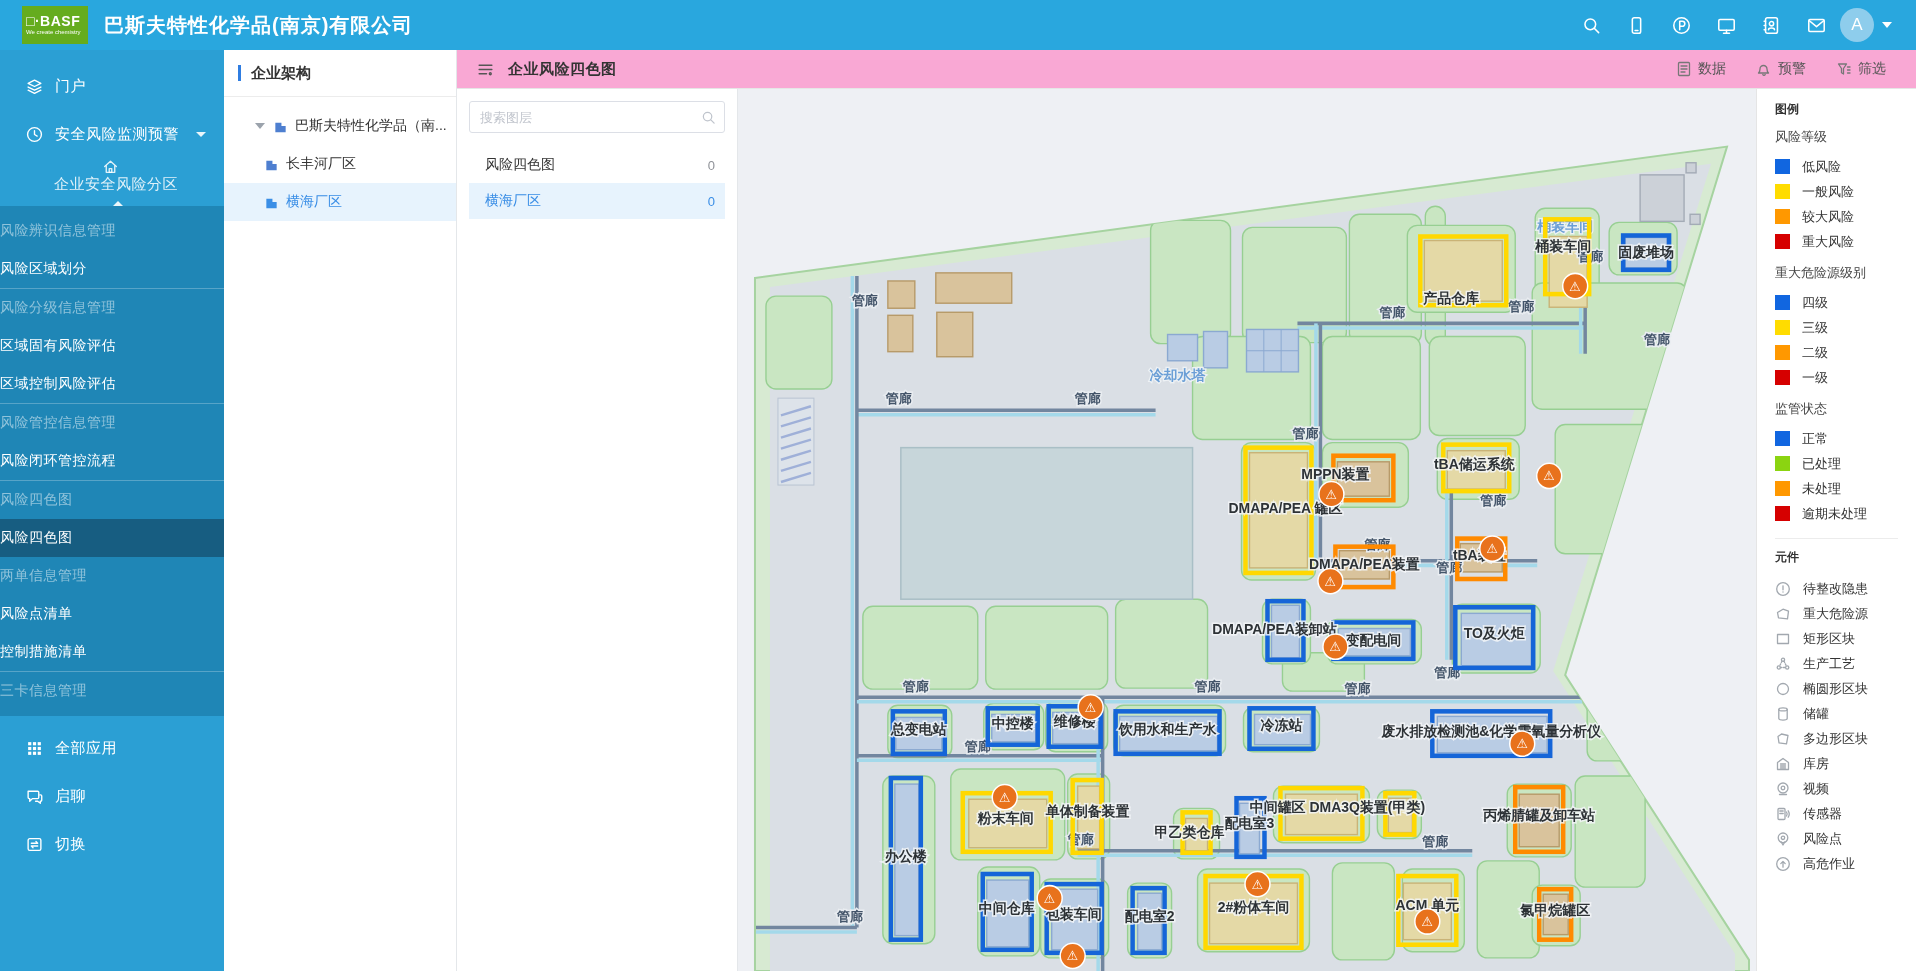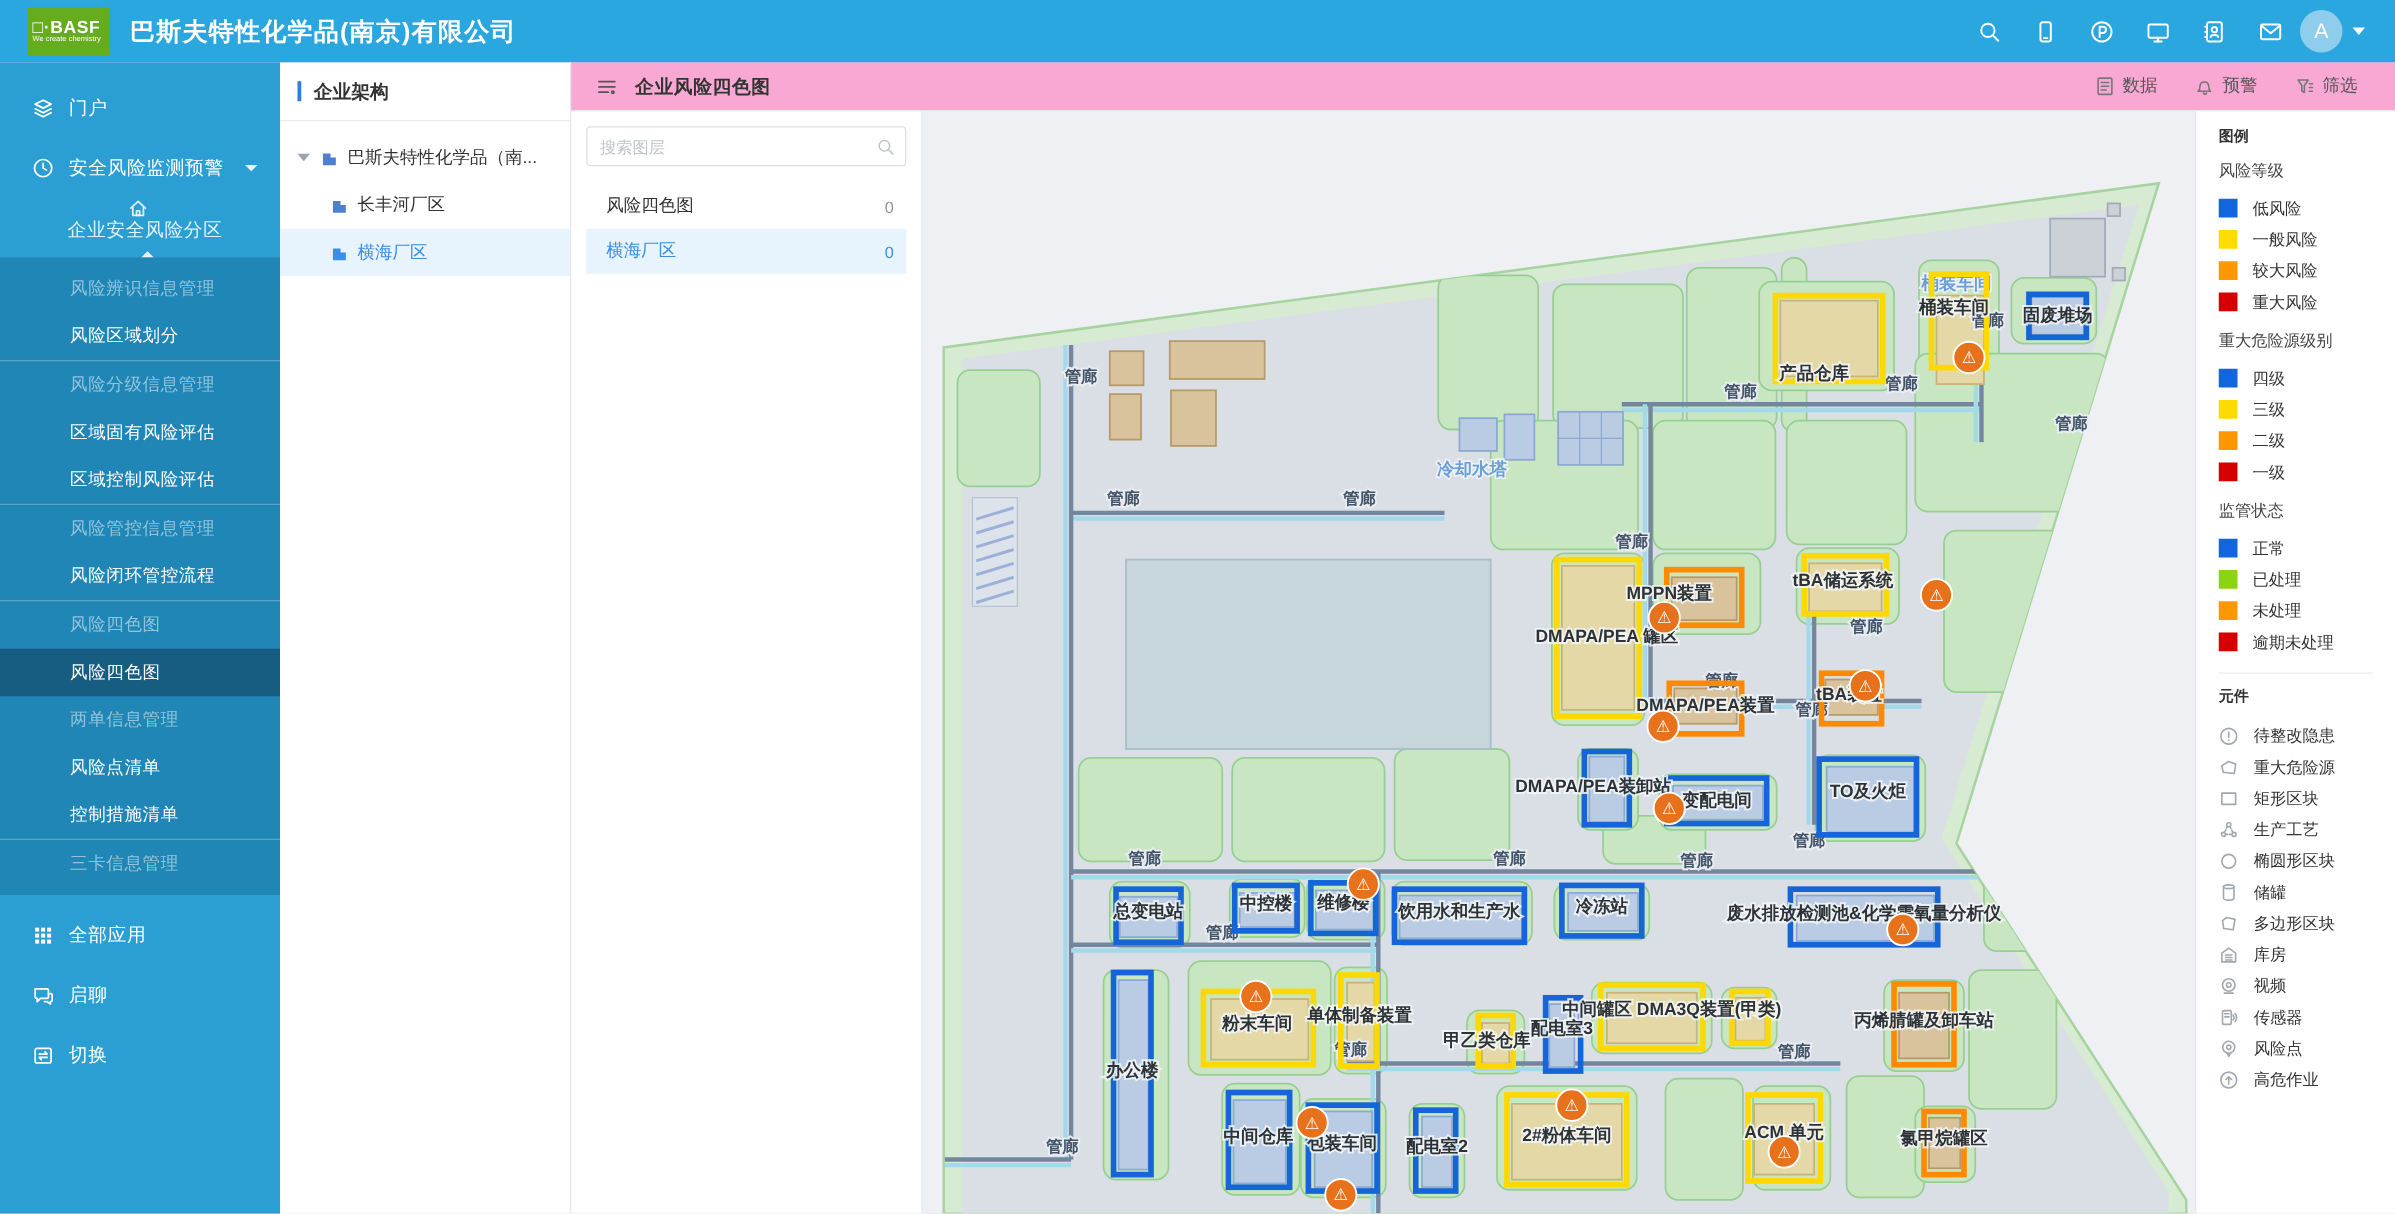--- a/index.html
+++ b/index.html
@@ -25,21 +25,21 @@
   .sidebar{width:224px;flex:none;background:#2b9fd4;color:#fff;display:flex;flex-direction:column;overflow:hidden;}
   .sd-top{padding-top:12px;}
   .sd-item{height:48px;display:flex;align-items:center;padding:0 18px 0 26px;font-size:15px;cursor:pointer;letter-spacing:.5px;white-space:nowrap;}
   .sd-item .ic{width:17px;height:17px;margin-right:12px;flex:none;}
   .sd-item .lbl{flex:1;overflow:hidden;}
   .sd-item.dim{color:rgba(255,255,255,.85);flex-direction:column;}
   .chev{width:0;height:0;border-left:5px solid transparent;border-right:5px solid transparent;flex:none;margin-left:4px;}
   .chev.down{border-top:5px solid rgba(255,255,255,.9);}
   .chev.up{border-bottom:5px solid rgba(255,255,255,.9);}
   .submenu{background:#1f86b6;padding:6px 0;}
-  .sm-row{height:38px;display:flex;align-items:center;padding-left:56px;font-size:14px;cursor:pointer;letter-spacing:.5px;}
+  .sm-row{height:38px;display:flex;align-items:center;font-size:14px;cursor:pointer;letter-spacing:.5px;}
   .sm-row.group{color:rgba(255,255,255,.5);cursor:default;}
   .sm-row.divtop{border-top:1px solid rgba(255,255,255,.25);}
   .sm-row.sel{background:#175d81;}
   .sd-bottom{padding:8px 0 4px 0;}
 
   
   .org{width:232px;flex:none;background:#fff;border-right:1px solid #e4e7ea;display:flex;flex-direction:column;}
   .org-h{height:46px;display:flex;align-items:center;border-bottom:1px solid #ececec;font-size:15px;font-weight:bold;color:#333;}
   .org-h .acc{width:3px;height:16px;background:#2f7de1;margin:0 10px 0 14px;}
   .tree{padding-top:10px;}
@@ -236,21 +236,21 @@
           </div>
         </div>
       </nav>
 
     <section class="org">
       <div class="org-h">
         <span class="acc"></span>
         <span>企业架构</span>
       </div>
       <div class="tree" id="org-tree">
-          <div class="tr-row" style="padding-left:14px">
+          <div class="tr-row" style="padding-left:31px">
             <span class="tr-caret"></span>
             <svg class="tr-bld ic" viewBox="0 0 16 16">
               <g fill="currentColor" stroke="none">
                 <path d="M2.5,14 V4 h6.5 v3.5 H13.5 V14 Z"></path>
               </g>
             </svg>
             <span>巴斯夫特性化学品（南...</span>
           </div>
           <div class="tr-row" style="padding-left:40px">
             <svg class="tr-bld ic" viewBox="0 0 16 16">

